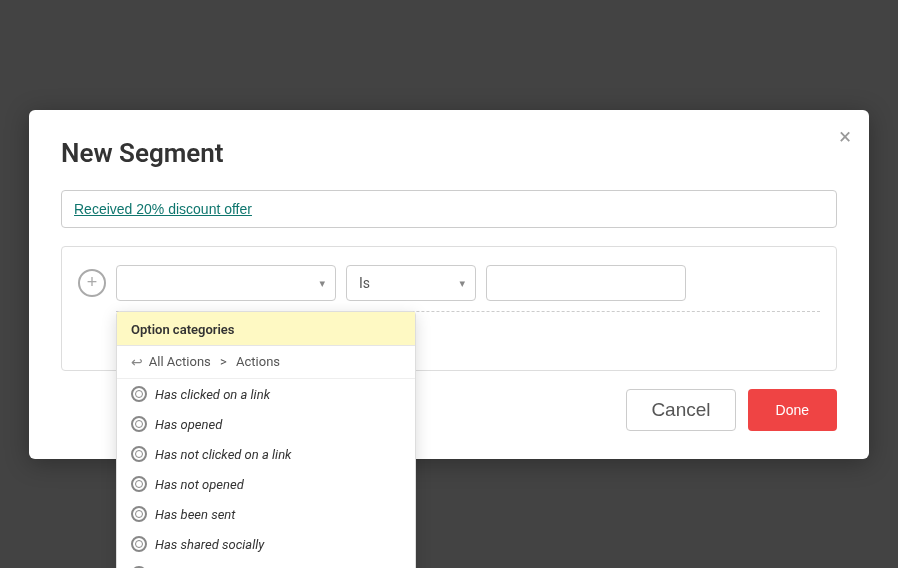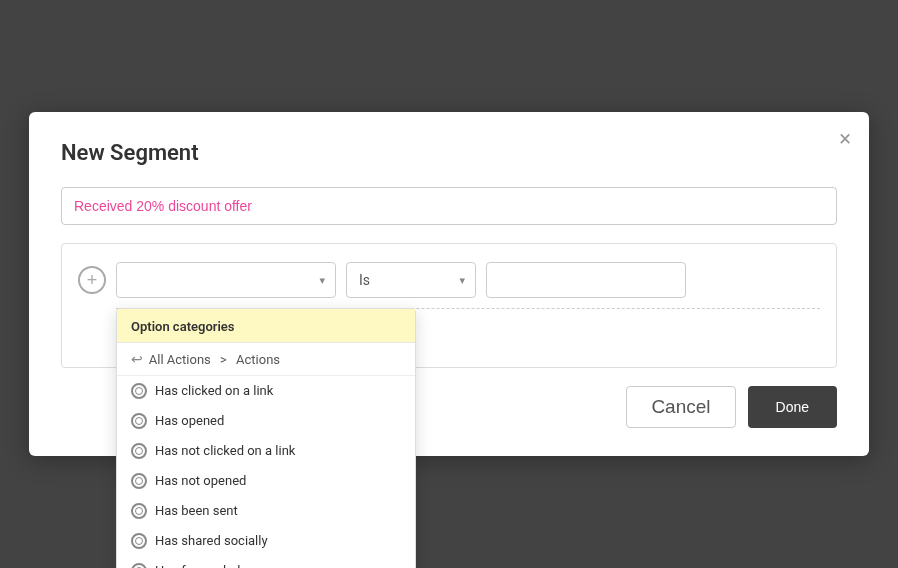--- a/index.html
+++ b/index.html
@@ -29,21 +29,21 @@
     .modal {
       background: #fff;
       border-radius: 6px;
       width: 840px;
       padding: 28px 32px 28px 32px;
       position: relative;
       box-shadow: 0 4px 24px rgba(0,0,0,0.3);
     }
 
     .modal-title {
-      font-size: 22px;
+      font-size: 26px;
       font-weight: 600;
       color: #333;
       margin-bottom: 22px;
     }
 
     .close-btn {
       position: absolute;
       top: 16px;
       right: 18px;
       background: none;
@@ -53,23 +53,24 @@
       cursor: pointer;
       line-height: 1;
     }
 
     .name-input {
       width: 100%;
       border: 1px solid #ccc;
       border-radius: 4px;
       padding: 10px 12px;
       font-size: 14px;
-      color: #ec4899;
+      color: #0f766e;
       margin-bottom: 18px;
       outline: none;
+      text-decoration: underline;
     }
 
     .segment-box {
       border: 1px solid #ddd;
       border-radius: 4px;
       padding: 18px 16px 16px 16px;
       margin-bottom: 18px;
       position: relative;
     }
 
@@ -164,21 +165,21 @@
       background: #fff;
       border: 1px solid #ccc;
       border-radius: 4px;
       padding: 9px 24px;
       font-size: 19px;
       color: #555;
       cursor: pointer;
     }
 
     .done-btn {
-      background: #404040;
+      background: #ef4444;
       border: none;
       border-radius: 4px;
       padding: 9px 28px;
       font-size: 14px;
       color: #fff;
       cursor: pointer;
       font-weight: 500;
     }
 
     
@@ -214,26 +215,27 @@
       border-bottom: 1px solid #eee;
     }
 
     .back-arrow {
       color: #888;
       font-size: 14px;
     }
 
     .dropdown-item {
       display: flex;
-      align-items: flex-start;
+      align-items: flex-end;
       gap: 8px;
       padding: 7px 14px;
       font-size: 13px;
       color: #333;
       cursor: pointer;
+      font-style: italic;
     }
 
     .option-icon {
       width: 16px;
       height: 16px;
       border: 2px solid #888;
       border-radius: 50%;
       display: inline-flex;
       align-items: center;
       justify-content: center;

